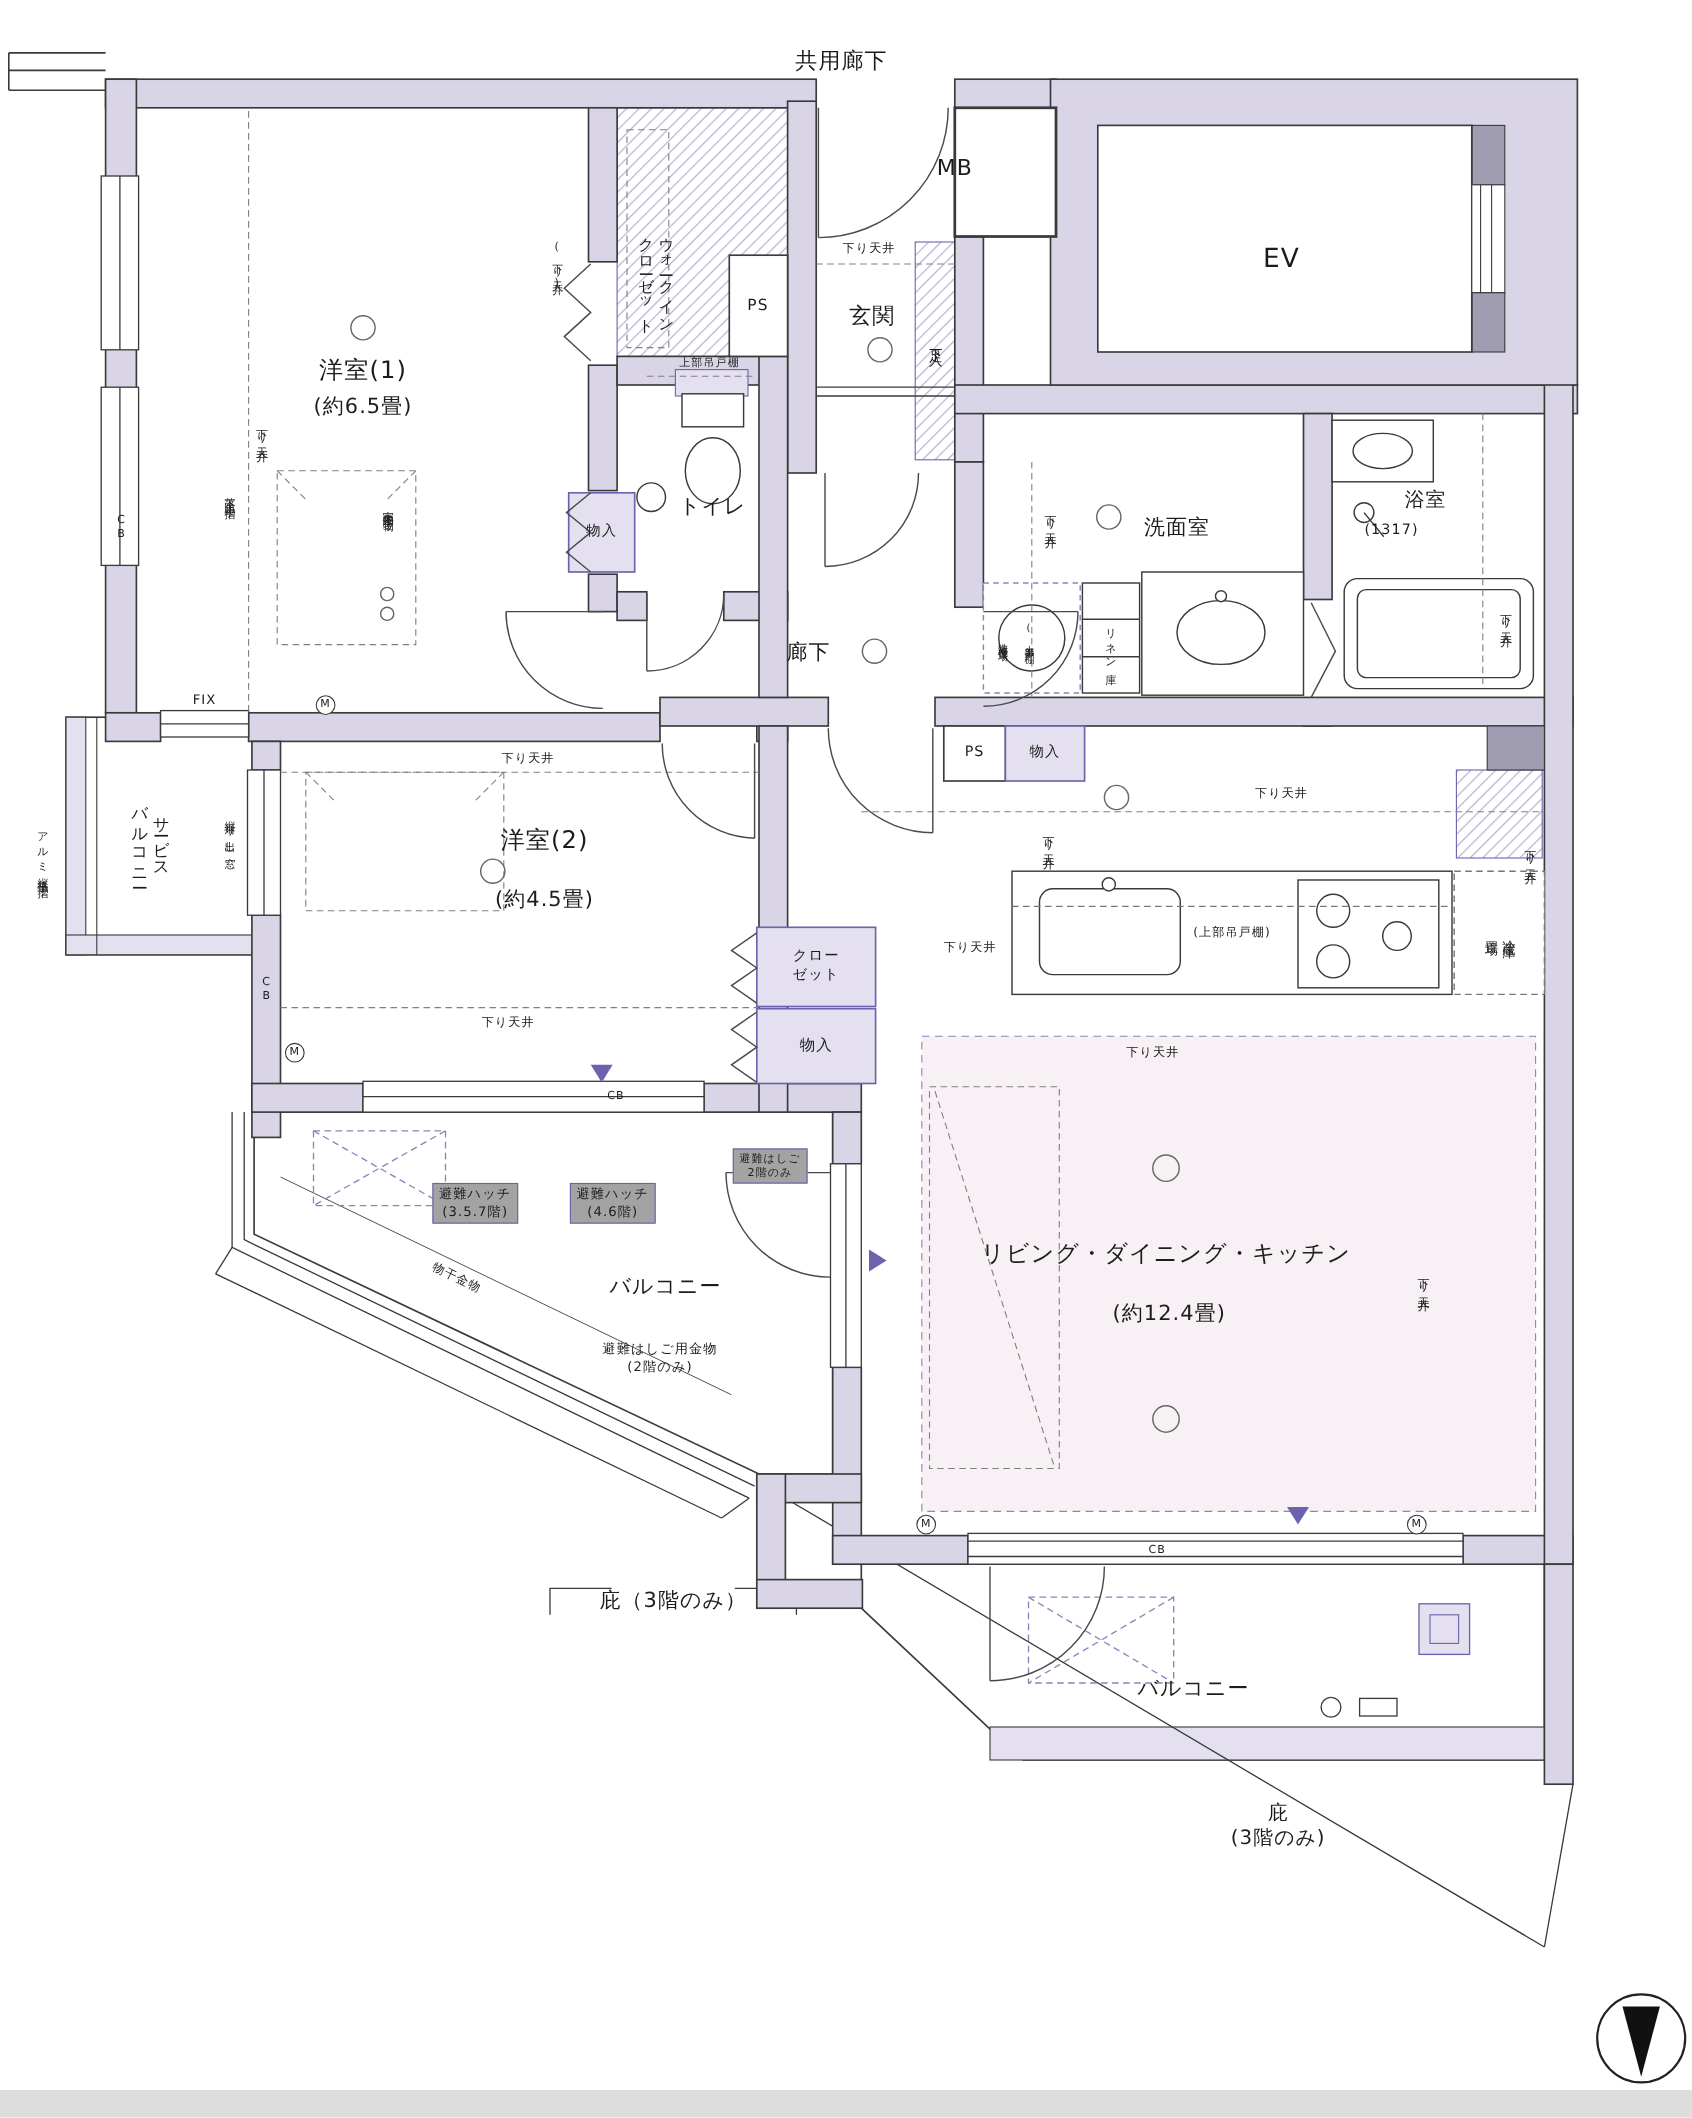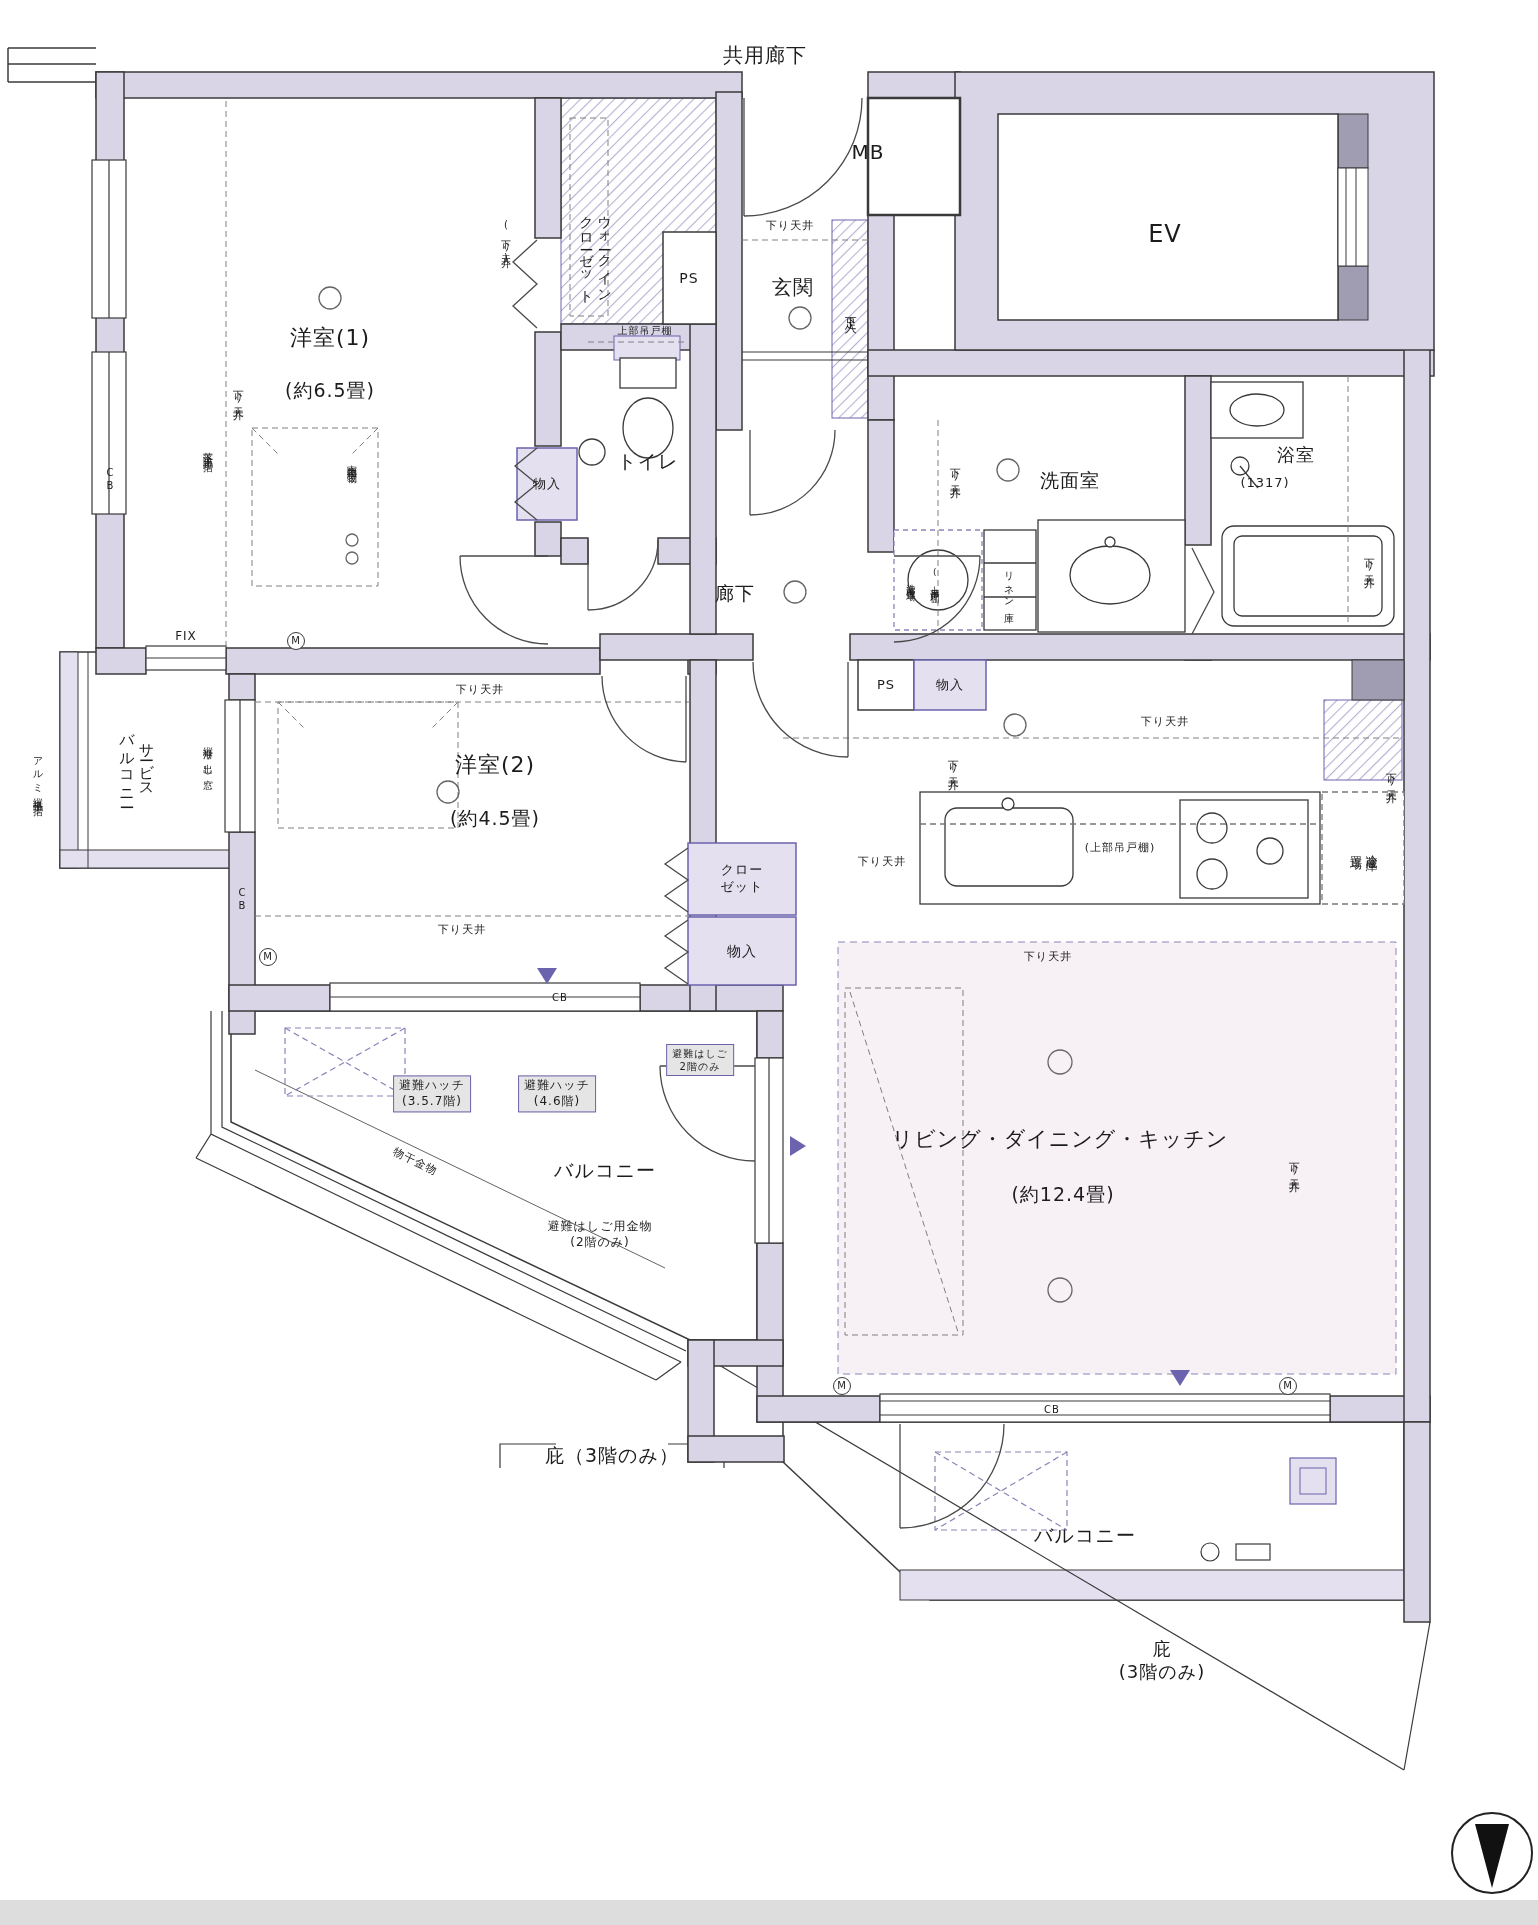--- a/index.html
+++ b/index.html
@@ -2,21 +2,21 @@
 <html><head>
 <meta charset="utf-8">
 <style>
 *{box-sizing:border-box;margin:0;padding:0}
 body{background:#ddd}
 #plan{position:relative;width:1538px;height:1900px;background:#ffffff;font-family:"DejaVu Sans","Liberation Sans",sans-serif;color:#1c1c1c;overflow:hidden}
 #plan > svg{position:absolute;left:0;top:0}
 .lbl{position:absolute;transform:translate(-50%,-50%);white-space:pre-line;text-align:center;line-height:1.3;letter-spacing:1px;color:#1c1c1c;z-index:5}
 .v{writing-mode:vertical-rl;text-orientation:upright;letter-spacing:2px}
 .s9{font-size:9px}.s10{font-size:10px}.s11{font-size:11px}.s12{font-size:12px}.s13{font-size:13px}.s14{font-size:14px}.s15{font-size:15px}.s18{font-size:18px}.s19{font-size:19px}.s20{font-size:20px}.s21{font-size:21px}.s22{font-size:22px}.s24{font-size:24px}
-.box{border:1px solid #6b63ad;background:#e5e5e5;padding:2px 5px}
+.box{border:1px solid #6b63ad;background:#a3a3a3;padding:2px 5px}
 .rot{transform:translate(-50%,-50%) rotate(26deg)}
 .mmark{border:1.5px solid #3a3a3a;border-radius:50%;width:18px;height:18px;line-height:15px;font-size:10px;text-align:center;padding:0;background:#fff}
 </style>
 </head>
 <body>
 
 <div id="plan">
 
 <svg width="1538" height="1925" viewBox="0 0 1538 1925">
   <defs>
@@ -272,21 +272,21 @@
   </g>
 </svg>
 
 <div class="lbl s20" style="left:765px;top:55px">共用廊下</div>
 <div class="lbl s20" style="left:868px;top:152px">MB</div>
 <div class="lbl s24" style="left:1165px;top:235px">EV</div>
 <div class="lbl s20" style="left:793px;top:287px">玄関</div>
 <div class="lbl s14" style="left:689px;top:278px">PS</div>
 <div class="lbl s12 v" style="left:850px;top:310px">下足入</div>
 <div class="lbl s22" style="left:330px;top:338px">洋室(1)</div>
-<div class="lbl s19" style="left:330px;top:390px">(約6.5畳)</div>
+<div class="lbl s19" style="left:330px;top:370px">(約6.5畳)</div>
 <div class="lbl s14 v" style="left:596px;top:252px">ウォークイン
 クローゼット</div>
 <div class="lbl s10 v" style="left:506px;top:242px">(下り天井)</div>
 <div class="lbl s10" style="left:645px;top:330px">上部吊戸棚</div>
 <div class="lbl s19" style="left:648px;top:461px">トイレ</div>
 <div class="lbl s13" style="left:547px;top:484px">物入</div>
 <div class="lbl s19" style="left:735px;top:593px">廊下</div>
 <div class="lbl s19" style="left:1070px;top:480px">洗面室</div>
 <div class="lbl s18" style="left:1296px;top:455px">浴室</div>
 <div class="lbl s13" style="left:1265px;top:483px">(1317)</div>

